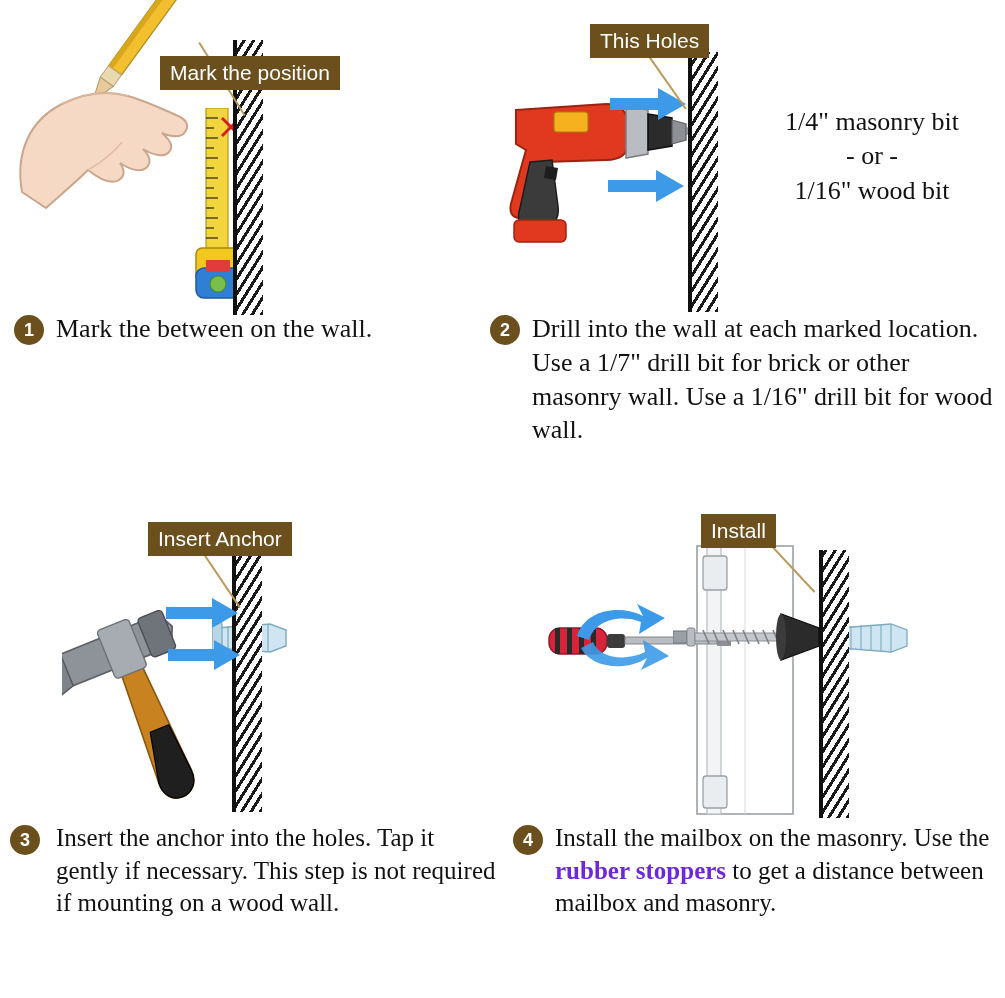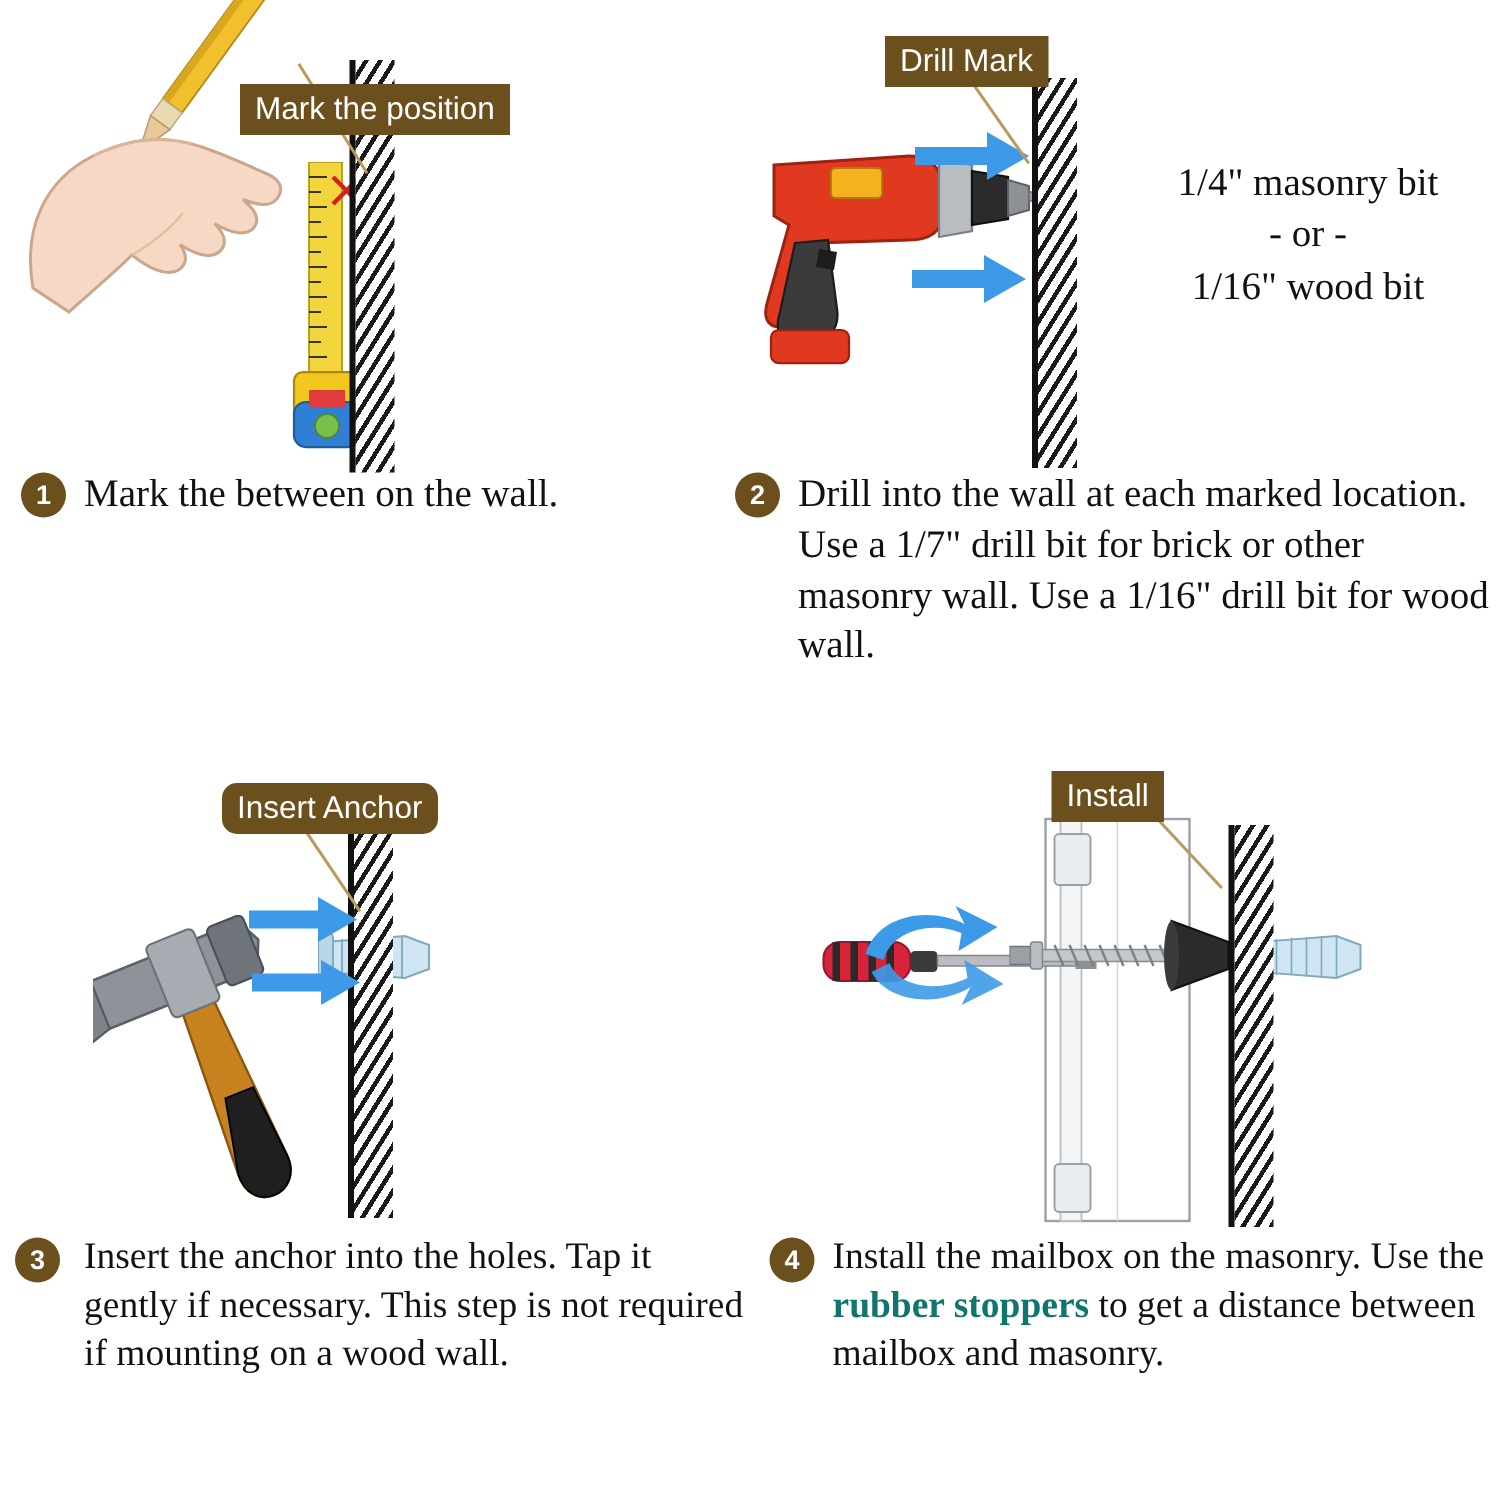--- a/index.html
+++ b/index.html
@@ -106,21 +106,21 @@
     text-align: center;
     font-weight: bold;
   }
   #panel-3 .bullet, #panel-4 .bullet { left: 10px; }
   #panel-2 .bullet { left: 0px; }
   #panel-4 .bullet { left: 8px; }
   #panel-2 .steptext { padding-left: 42px; }
   #panel-4 .steptext { padding-left: 50px; }
 
   .hl-link {
-    color: #0f766e;
+    color: #6d28d9;
     font-weight: bold;
   }
 
   
   .spec {
     position: absolute;
     right: 8px;
     top: 105px;
     width: 250px;
     text-align: center;
@@ -202,21 +202,21 @@
       <span class="bullet">1</span>
       <span>Mark the between on the wall.</span>
     </div>
   </div>
 
   <div class="panel" id="panel-2">
     <div class="art">
 
       <div class="wall" style="left:198px; top:52px; width:26px; height:260px;"></div>
 
-      <div class="tag" style="left:100px; top:24px;">Drill Mark</div>
+      <div class="tag" style="left:100px; top:24px;">This Holes</div>
       <div class="tag-line" style="left:160px; top:56px; width:64px; transform:rotate(55deg);"></div>
 
       <svg class="shape" style="left:18px; top:88px;" width="210" height="160" viewBox="0 0 210 160">
 
         <path d="M8,22 L98,16 C112,16 120,24 120,36 L120,56 C120,66 112,72 98,72 L36,74
                  L40,104 C42,120 36,128 24,130 L12,130 C4,130 0,124 4,112 L18,62 L8,56 Z" fill="#e1391f" stroke="#9d2310" stroke-width="2"></path>
 
         <path d="M22,74 L44,72 L50,118 C52,132 44,140 30,140 L22,140 C12,140 8,132 12,120 Z" fill="#3b3b3b" stroke="#1d1d1d" stroke-width="1.5"></path>
 
         <rect x="6" y="132" width="52" height="22" rx="5" fill="#e1391f" stroke="#9d2310" stroke-width="1.5"></rect>
@@ -251,21 +251,21 @@
       <span class="bullet">2</span>
       <span>Drill into the wall at each marked location. Use a 1/7" drill bit for brick or other masonry wall. Use a 1/16" drill bit for wood wall.</span>
     </div>
   </div>
 
   <div class="panel" id="panel-3">
     <div class="art">
 
       <div class="wall" style="left:232px; top:60px; width:26px; height:260px;"></div>
 
-      <div class="tag" style="left:148px; top:30px;border-radius:10px;">Insert Anchor</div>
+      <div class="tag" style="left:148px; top:30px;">Insert Anchor</div>
       <div class="tag-line" style="left:205px; top:62px; width:64px; transform:rotate(56deg);"></div>
 
       <svg class="shape" style="left:62px; top:118px;" width="180" height="200" viewBox="0 0 180 200">
         <g transform="rotate(-22 90 100)">
 
           <path d="M76,34 L96,34 L104,170 C105,184 96,192 86,192 C76,192 68,184 69,170 Z" fill="#c8821f" stroke="#8a5710" stroke-width="1.6"></path>
           <path d="M80,120 L100,120 L104,170 C105,184 96,192 86,192 C76,192 68,184 69,170 Z" fill="#1f1f1f" stroke="#000" stroke-width="1.2"></path>
 
           <path d="M26,14 L132,14 L140,30 L132,48 L26,48 L20,30 Z" fill="#8e939a" stroke="#5c6167" stroke-width="1.8"></path>
           <rect x="110" y="10" width="26" height="42" rx="4" fill="#6f747b" stroke="#4a4f55" stroke-width="1.4"></rect>

